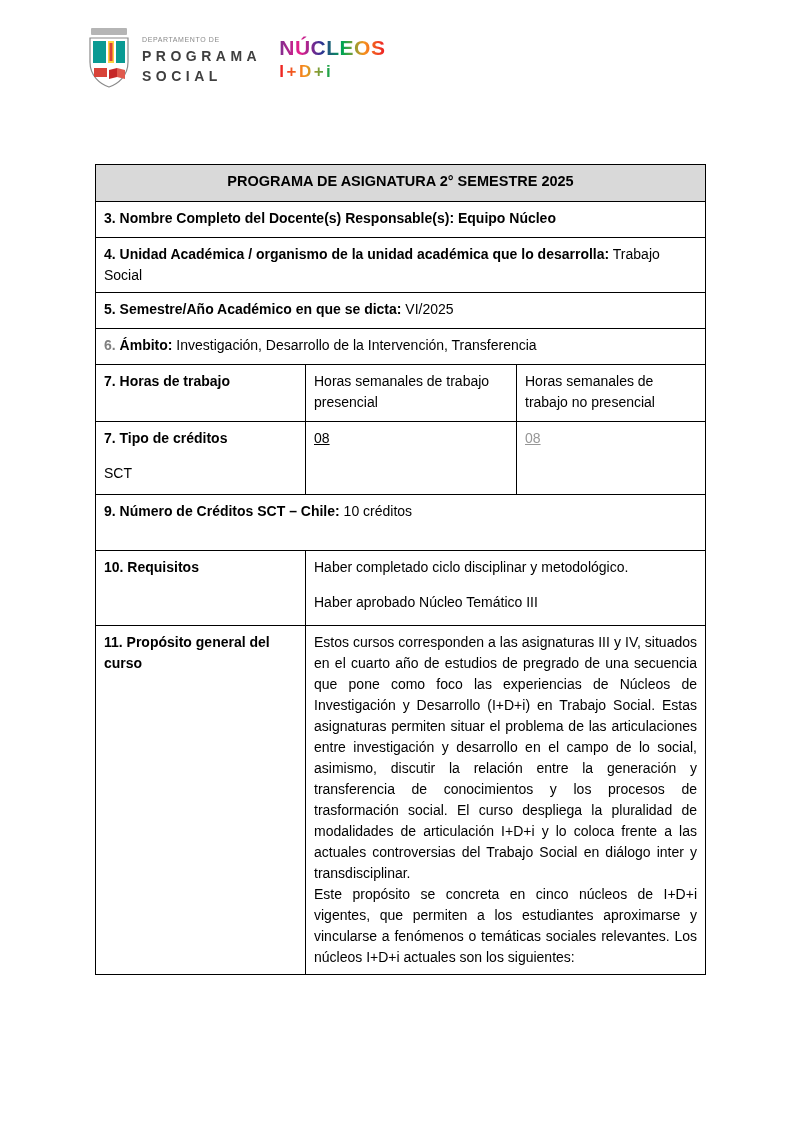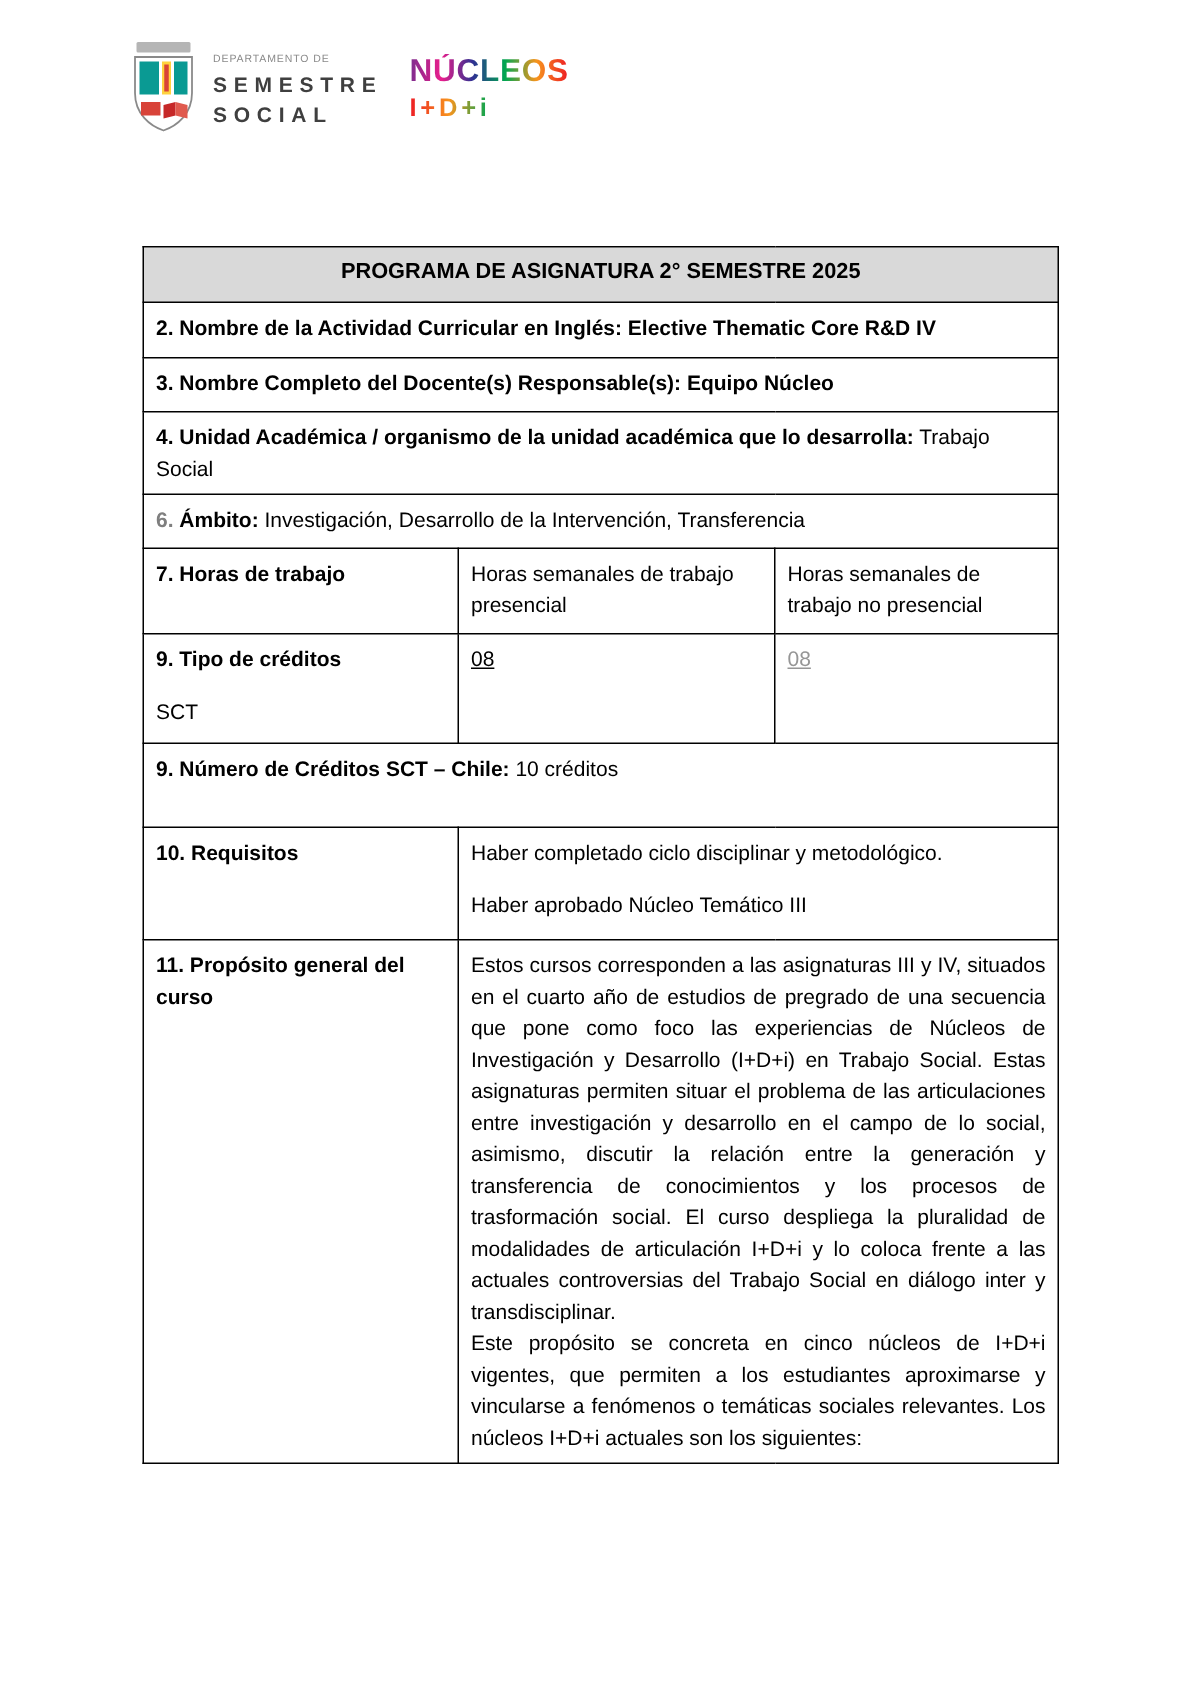--- a/index.html
+++ b/index.html
@@ -70,21 +70,21 @@
       <rect x="24" y="15" width="6" height="22" fill="#ffd23f"></rect>
       <rect x="32" y="15" width="9" height="22" fill="#0a9a93"></rect>
       <rect x="25.5" y="17" width="3" height="18" fill="#d84339"></rect>
       <path d="M10 42 h13 v9 h-13 z" fill="#d84339"></path>
       <path d="M25 44 l8 -2 v9 l-8 2 z" fill="#c62828"></path>
       <path d="M41 44 l-8 -2 v9 l8 2 z" fill="#e05a4e"></path>
     </svg>
   </span>
   <div class="dept-text">
     <span class="dept-small">DEPARTAMENTO DE</span>
-    <span class="dept-big">SEMESTRE</span>
+    <span class="dept-big">PROGRAMA</span>
     <span class="dept-big">SOCIAL</span>
   </div>
   <div class="nucleos-logo">
     <span class="nucleos-text">NÚCLEOS</span>
     <span class="idi-text">I+D+i</span>
   </div>
 </div>
 
 <table class="program">
   <colgroup>
@@ -92,57 +92,57 @@
     <col style="width:211px">
     <col style="width:189px">
   </colgroup>
 
   <tbody>
       <tr style="height:37px">
     <td colspan="3" class="title-cell">PROGRAMA DE ASIGNATURA 2° SEMESTRE 2025</td>
   </tr>
 
 
-  <tr style="height:37px">
-    <td colspan="3">
-      <span class="b">2.  Nombre de la Actividad Curricular en Inglés: Elective Thematic Core R&amp;D IV</span>
-    </td>
-  </tr>
 
   <tr style="height:36px">
     <td colspan="3">
       <span class="b">3.  Nombre Completo del Docente(s) Responsable(s): Equipo Núcleo</span>
     </td>
   </tr>
 
   <tr style="height:55px">
     <td colspan="3">
       <span class="b">4. Unidad Académica / organismo de la unidad académica que lo desarrolla:</span><span> Trabajo Social</span>
     </td>
   </tr>
 
+  <tr style="height:36px">
+    <td colspan="3">
+      <span class="b">5.  Semestre/Año Académico en que se dicta:</span><span> VI/2025</span>
+    </td>
+  </tr>
 
   <tr style="height:36px">
     <td colspan="3">
       <span class="gray-num">6.</span>
       <span class="b">Ámbito:</span><span> Investigación, Desarrollo de la Intervención, Transferencia</span>
     </td>
   </tr>
 
   <tr style="height:57px">
     <td>
       <span class="b">7.  Horas de trabajo</span>
     </td>
     <td>Horas semanales de trabajo presencial</td>
     <td>Horas semanales de trabajo no presencial</td>
   </tr>
 
   <tr style="height:73px">
     <td>
-      <div class="b">9.  Tipo de créditos</div>
+      <div class="b">7.  Tipo de créditos</div>
       <div class="gap-top">SCT</div>
     </td>
     <td class="center">08</td>
     <td class="center dim">08</td>
   </tr>
 
   <tr style="height:56px">
     <td colspan="3">
       <span class="b">9. Número de Créditos SCT – Chile:</span><span> 10 créditos</span>
     </td>

